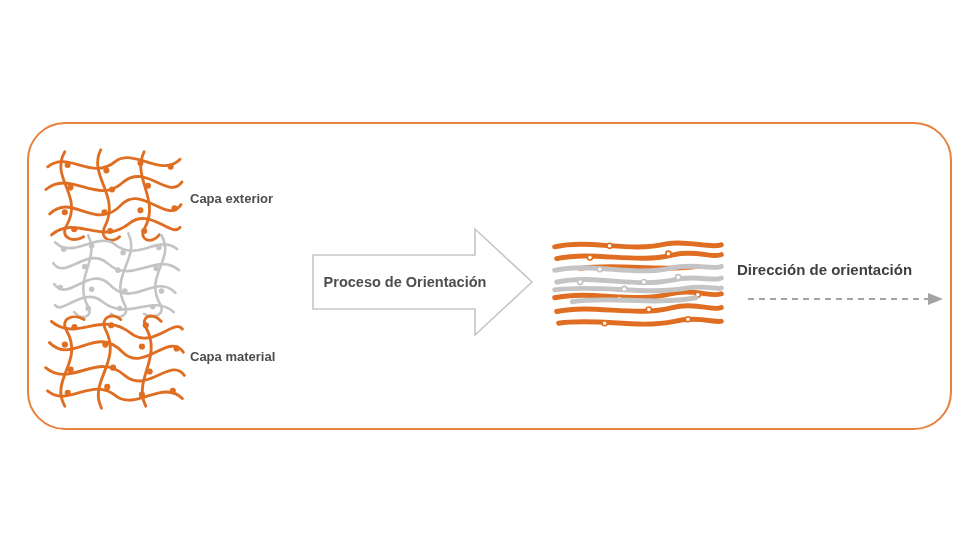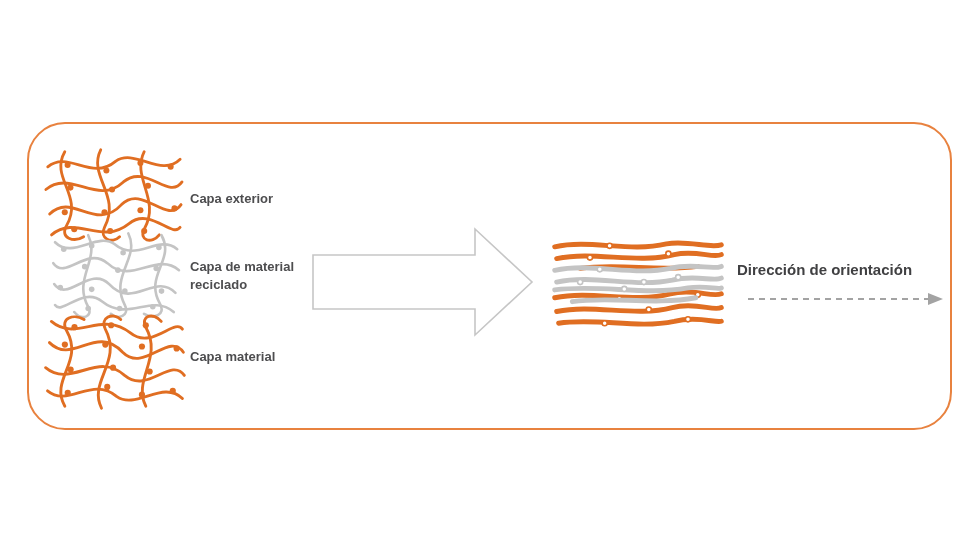--- a/index.html
+++ b/index.html
@@ -60,27 +60,27 @@
 
   <svg class="abs" style="left:46px;top:230px" width="142" height="96" viewBox="0 0 150 110" color="#C4C4C4">
     <use href="#tangle-shape" xlink:href="#tangle-shape" transform="translate(150 0) scale(-1 1)"></use>
   </svg>
 
   <svg class="abs" style="left:36px;top:306px" width="156" height="106" viewBox="0 0 150 110" color="#E06E22">
     <use href="#tangle-shape" xlink:href="#tangle-shape" transform="translate(0 110) scale(1 -1)"></use>
   </svg>
 
   <div class="layer-label" style="left:190px;top:190px">Capa exterior</div>
-  <div class="layer-label" style="left:190px;top:258px;width:120px">Capa de material reciclado</div>
   <div class="layer-label" style="left:190px;top:348px">Capa material</div>
 
   <div class="arrow-wrap">
     <svg width="222" height="110" viewBox="0 0 222 110">
       <polygon points="1,28 163,28 163,2 220,55 163,108 163,82 1,82" fill="#ffffff" stroke-width="1.6" stroke="#C6C6C6"></polygon>
     </svg>
+    <div class="arrow-text">Proceso de Orientación</div>
   </div>
 
   <svg class="abs" style="left:549px;top:237px" width="178" height="98" viewBox="0 0 178 100">
     <g fill="none" stroke-width="5" stroke-linecap="round" stroke="#E06E22">
       <path d="M4,10 C40,2 80,16 118,7 C140,3 162,12 174,8"></path>
       <path d="M6,22 C45,14 88,28 126,18 C148,13 166,22 174,18"></path>
       <path d="M30,32 C70,26 110,36 150,30"></path>
       <path d="M4,62 C42,54 84,68 122,58 C146,52 164,62 174,58"></path>
       <path d="M6,76 C44,68 86,82 124,72 C148,66 166,76 174,72"></path>
       <path d="M8,88 C46,82 88,94 126,86 C150,80 168,88 174,86"></path>

